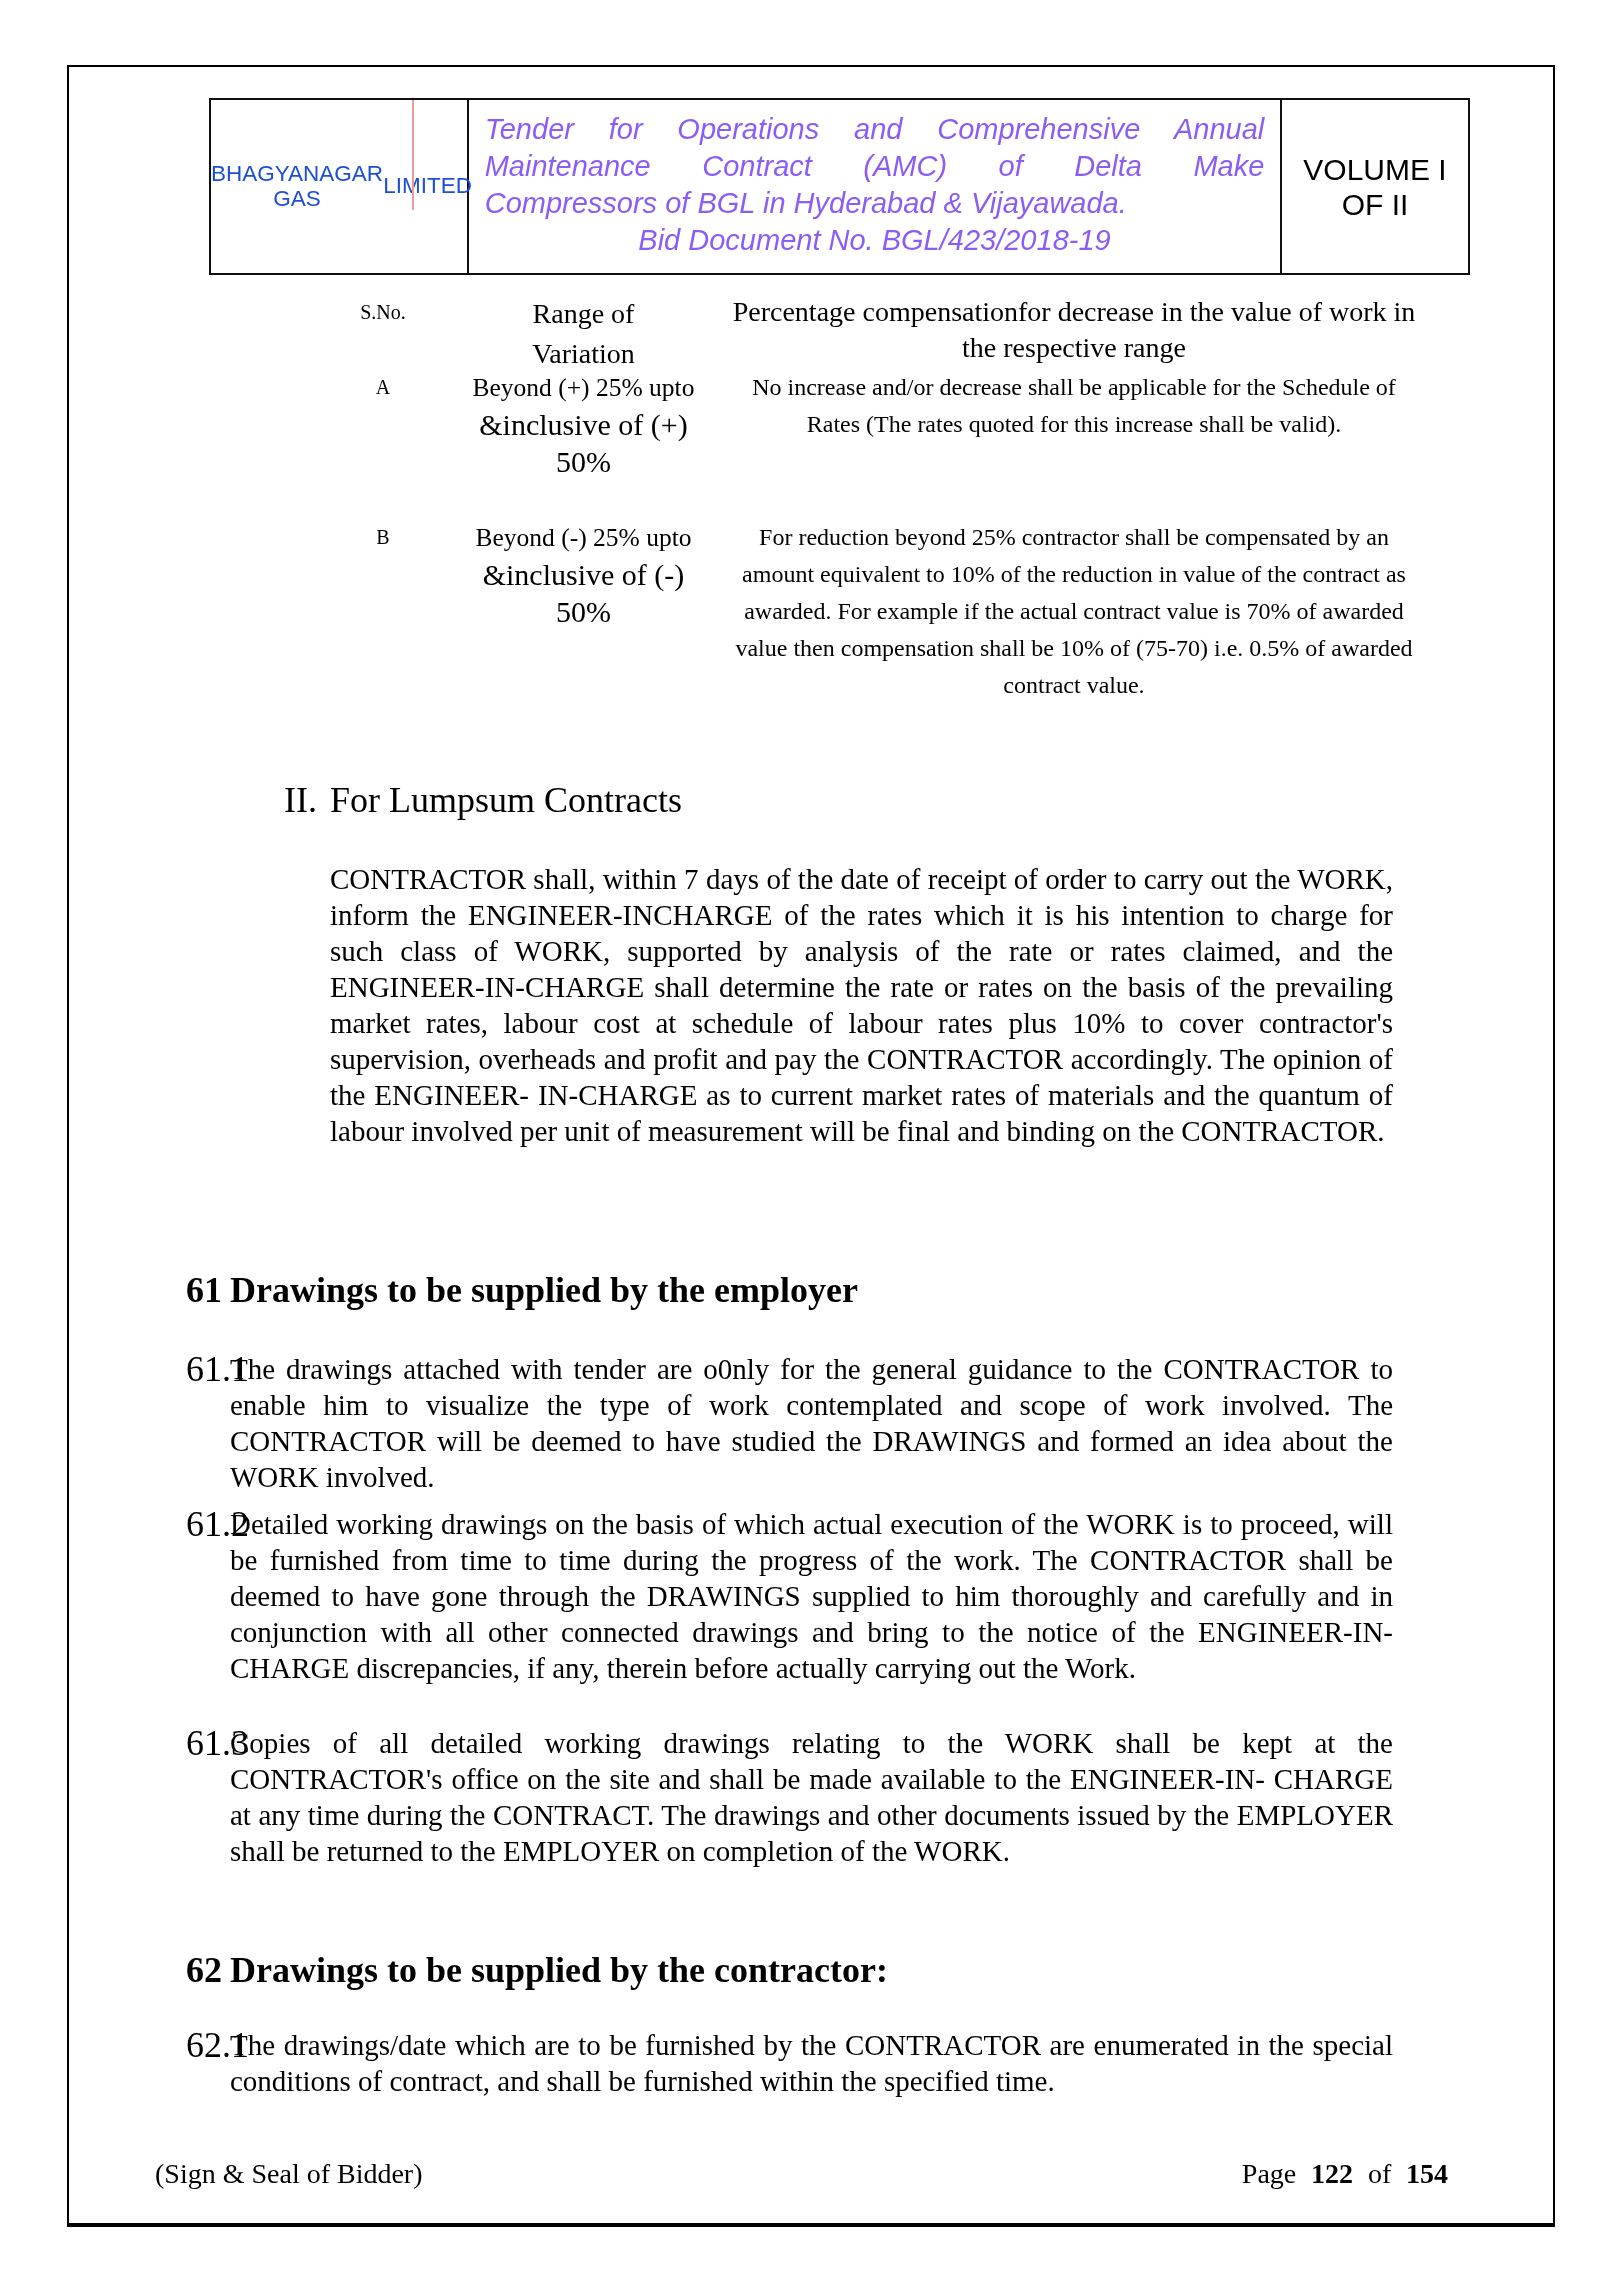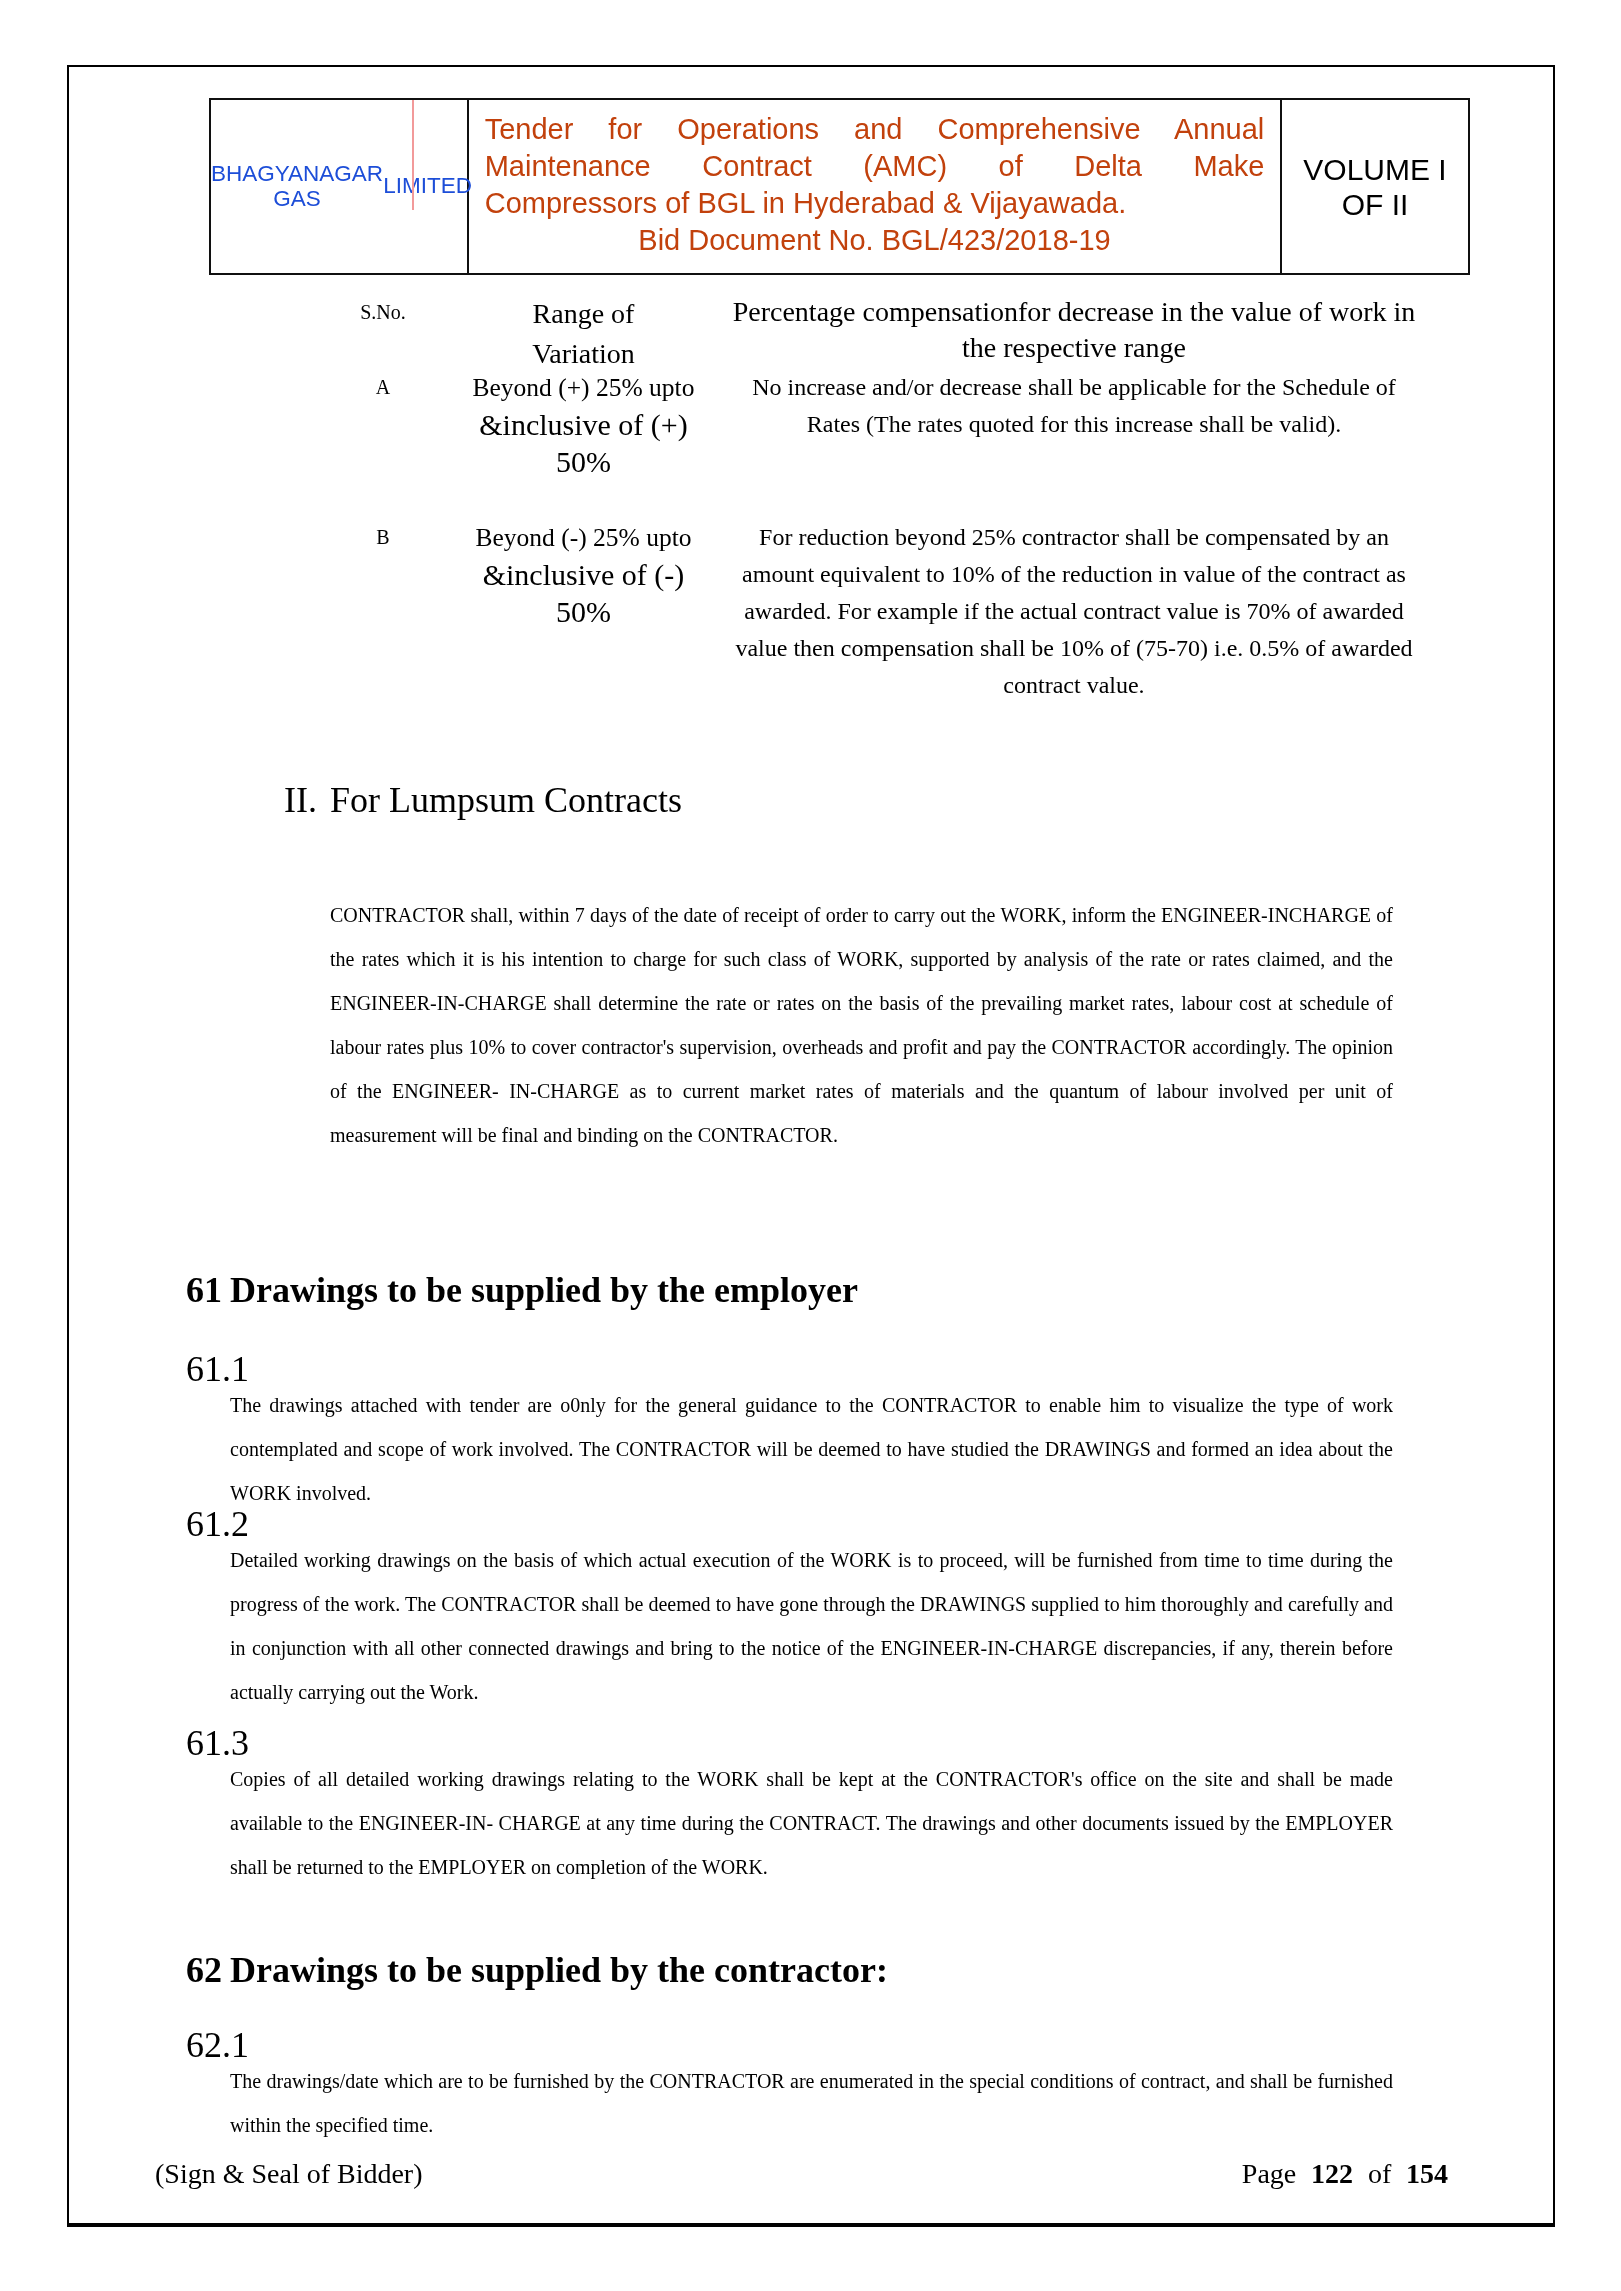--- a/index.html
+++ b/index.html
@@ -10,41 +10,41 @@
 
   
   .header-table{position:absolute;left:209px;top:98px;width:1261px;height:177px;
         box-sizing:border-box;border:2px solid #101010;display:flex;
         font-family:"Liberation Sans",sans-serif;background:#fff;}
   .logo-cell{width:258px;box-sizing:border-box;border-right:2px solid #101010;
         position:relative;display:flex;flex-direction:row;align-items:center;}
   .red-line{position:absolute;left:201px;top:0;width:2px;height:110px;background:#f29a9a;}
   .company-name{font-size:22.5px;line-height:24.5px;text-align:center;color:#1d4ed8;}
   .title-cell{flex:1;box-sizing:border-box;border-right:2px solid #101010;
-        padding:10.8px 15.7px 0 15.7px;font-size:29px;line-height:37px;color:#c2410c;}
+        padding:10.8px 15.7px 0 15.7px;font-size:29px;line-height:37px;color:#8b5cf6;font-style:italic;}
   .title-line.just{text-align:justify;text-align-last:justify;}
   .title-line.center{text-align:center;}
   .volume-cell{width:186px;box-sizing:border-box;display:flex;flex-direction:column;
         justify-content:center;align-items:center;font-size:30px;line-height:35px;border-radius:9px;}
 
   
   .vt-row{position:absolute;left:265px;width:1157px;height:0;}
   #vt-head{top:294px;} #vt-row-a{top:369px;} #vt-row-b{top:519px;}
   .vt-cell{position:absolute;top:0;text-align:center;}
   .cell-sno{left:59px;width:118px;font-size:20px;line-height:36px;}
   .cell-range{left:186px;width:265px;font-size:30px;line-height:37px;}
   .cell-range .small{font-size:25.5px;}
   .cell-comp{left:466px;width:686px;font-size:24px;line-height:37px;}
   .vt-head-row .cell-range{left:235px;width:167px;font-size:28px;line-height:40px;}
   .vt-head-row .cell-comp{font-size:28px;line-height:36px;}
 
   
   .sec-num,.sec-title{position:absolute;font-size:36px;line-height:36px;white-space:nowrap;}
-  .sec-body{position:absolute;left:230px;width:1163px;font-size:20px;line-height:44px;
-        text-align:justify;margin-top:32px;}
+  .sec-body{position:absolute;left:230px;width:1163px;font-size:29px;line-height:36px;
+        text-align:justify;}
   #lumpsum-num{left:284px;top:782px;}
   #lumpsum-title{left:330px;top:782px;}
   #lumpsum-body{left:330px;top:861px;width:1063px;}
   #h61-num{left:186px;top:1272px;font-weight:bold;}
   #h61-title{left:230px;top:1272px;font-weight:bold;}
   #c611-num{left:186px;top:1351px;} #c611-body{top:1351px;}
   #c612-num{left:186px;top:1506px;} #c612-body{top:1506px;}
   #c613-num{left:186px;top:1725px;} #c613-body{top:1725px;}
   #h62-num{left:186px;top:1952px;font-weight:bold;}
   #h62-title{left:230px;top:1952px;font-weight:bold;}

